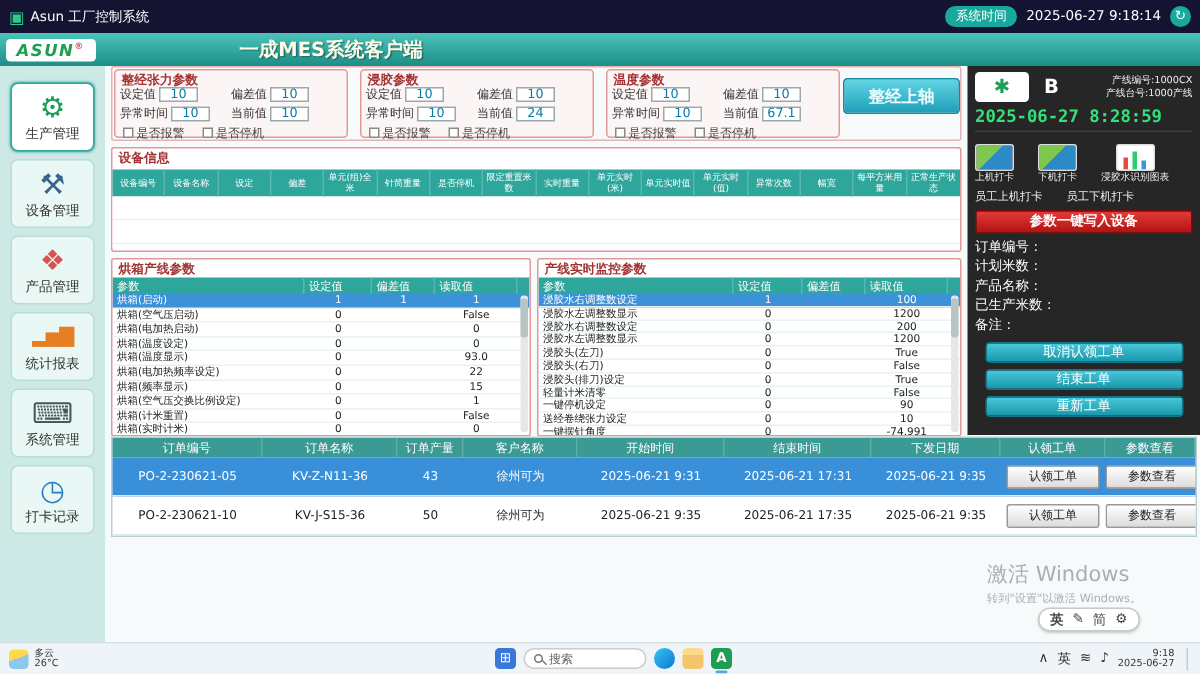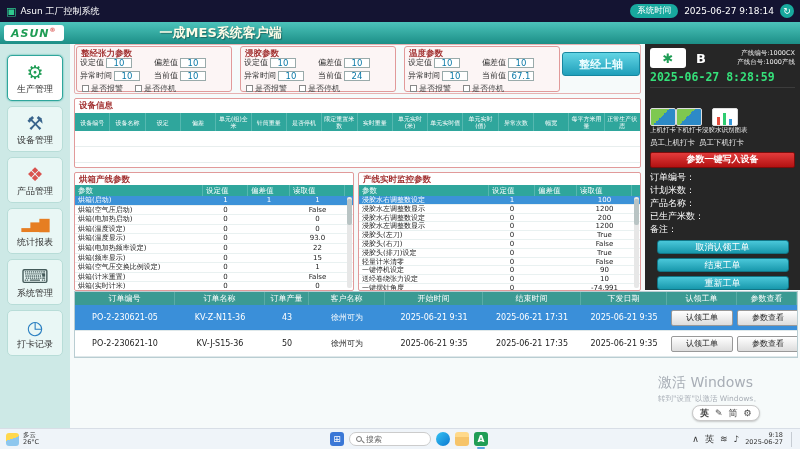--- a/index.html
+++ b/index.html
@@ -78,31 +78,31 @@
   .mt-scroll::after { content:''; position:absolute; left:0; top:2px; width:5px; height:26px; background:#b9c4c4; border-radius:2px; }
 
   
   .rightpanel { position:absolute; left:645px; top:44px; width:155px; height:246px; background:#262626; padding:4px 5px; color:#fff; }
   .mp-top { display:flex; align-items:center; }
   .mp-logo { width:36px; height:20px; background:#fff; border-radius:3px; color:#1f9d55; font-size:13px; font-weight:bold;
              display:flex; align-items:center; justify-content:center; }
   .mp-b { font-size:13px; font-weight:bold; margin-left:10px; }
   .mp-meta { margin-left:auto; text-align:right; font-size:6.5px; line-height:9px; color:#eee; }
   .mp-clock { color:#35e07a; font-family:"DejaVu Sans Mono", monospace; font-size:11.5px; font-weight:bold; margin:2px 0 3px; }
-  .mp-icons { display:flex; align-items:flex-start; gap:0; border-top:1px solid #3c3c3c; padding-top:20px; }
+  .mp-icons { display:flex; align-items:flex-start; gap:16px; border-top:1px solid #3c3c3c; padding-top:8px; }
   .mp-tile { text-align:center; }
   .tile-ic { width:26px; height:18px; border-radius:2px; margin:0 auto; }
   .icon-photo { background:linear-gradient(135deg,#7ec850 0 45%,#2d8ac7 45%); border:1px solid #ddd; }
   .icon-chart { background:
       linear-gradient(#e74c3c,#e74c3c) 4px 8px/3px 8px no-repeat,
       linear-gradient(#2ecc71,#2ecc71) 10px 4px/3px 12px no-repeat,
       linear-gradient(#3498db,#3498db) 16px 10px/3px 6px no-repeat,#fff;
       border:1px solid #ddd; }
   .tile-lab { font-size:6.5px; color:#eee; margin-top:1px; line-height:7.5px; max-width:58px; }
-  .mp-links { display:flex; gap:4px; font-size:7.5px; color:#efefef; margin:3px 0 4px; }
+  .mp-links { display:flex; gap:16px; font-size:7.5px; color:#efefef; margin:3px 0 4px; }
   .mp-write { width:100%; height:16px; background:linear-gradient(180deg,#e23b3b,#b31212); border:1px solid #7a0c0c;
               border-radius:2px; color:#fff; font-size:9px; font-weight:bold; font-family:inherit; cursor:pointer; margin-bottom:3px; }
   .mp-field { font-size:9px; color:#fff; height:13px; line-height:13px; }
   .mp-actions { margin-top:4px; }
   .mp-action { width:132px; height:14px; margin:0 auto 4px; background:linear-gradient(180deg,#4ac7d9,#1898ac);
                border:1px solid #117687; border-radius:3px; color:#fff; font-size:9px; line-height:13px; text-align:center; cursor:pointer; }
 
   
   .orders { position:absolute; left:74px; top:291px; width:724px; background:#fff; border:1px solid #b9cdd2; }
   .o-head, .o-row { display:grid; grid-template-columns:100px 90px 44px 76px 98px 98px 86px 70px 1fr; }

